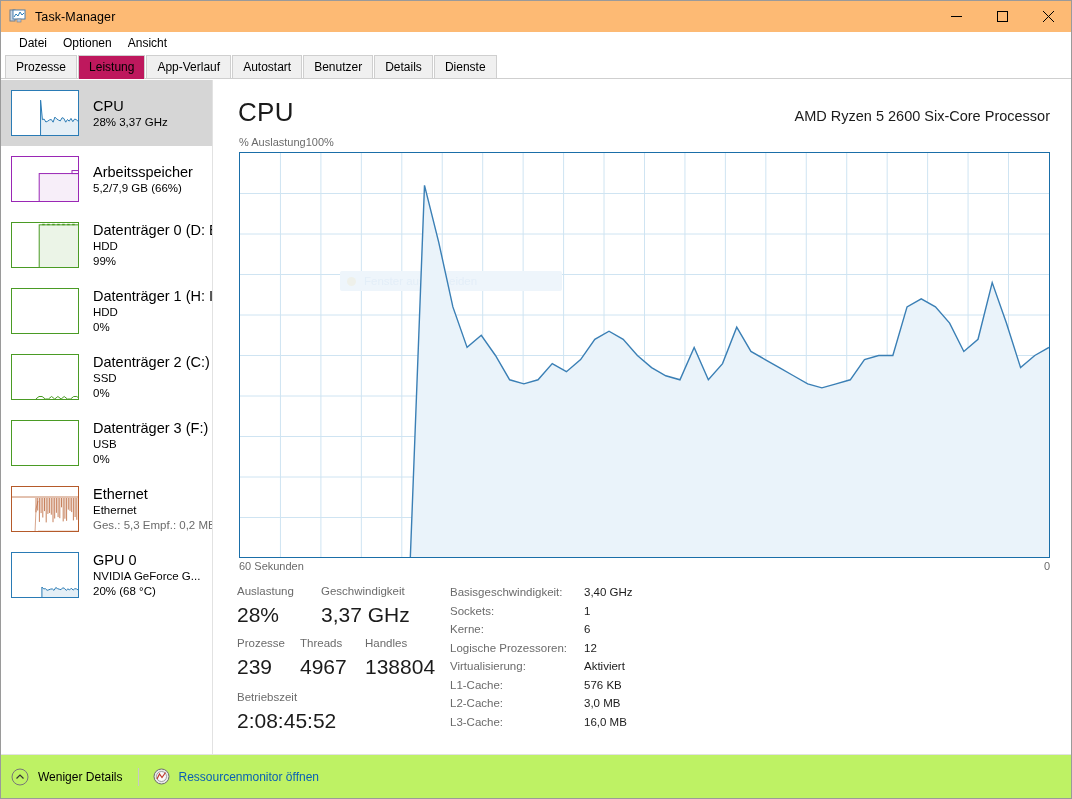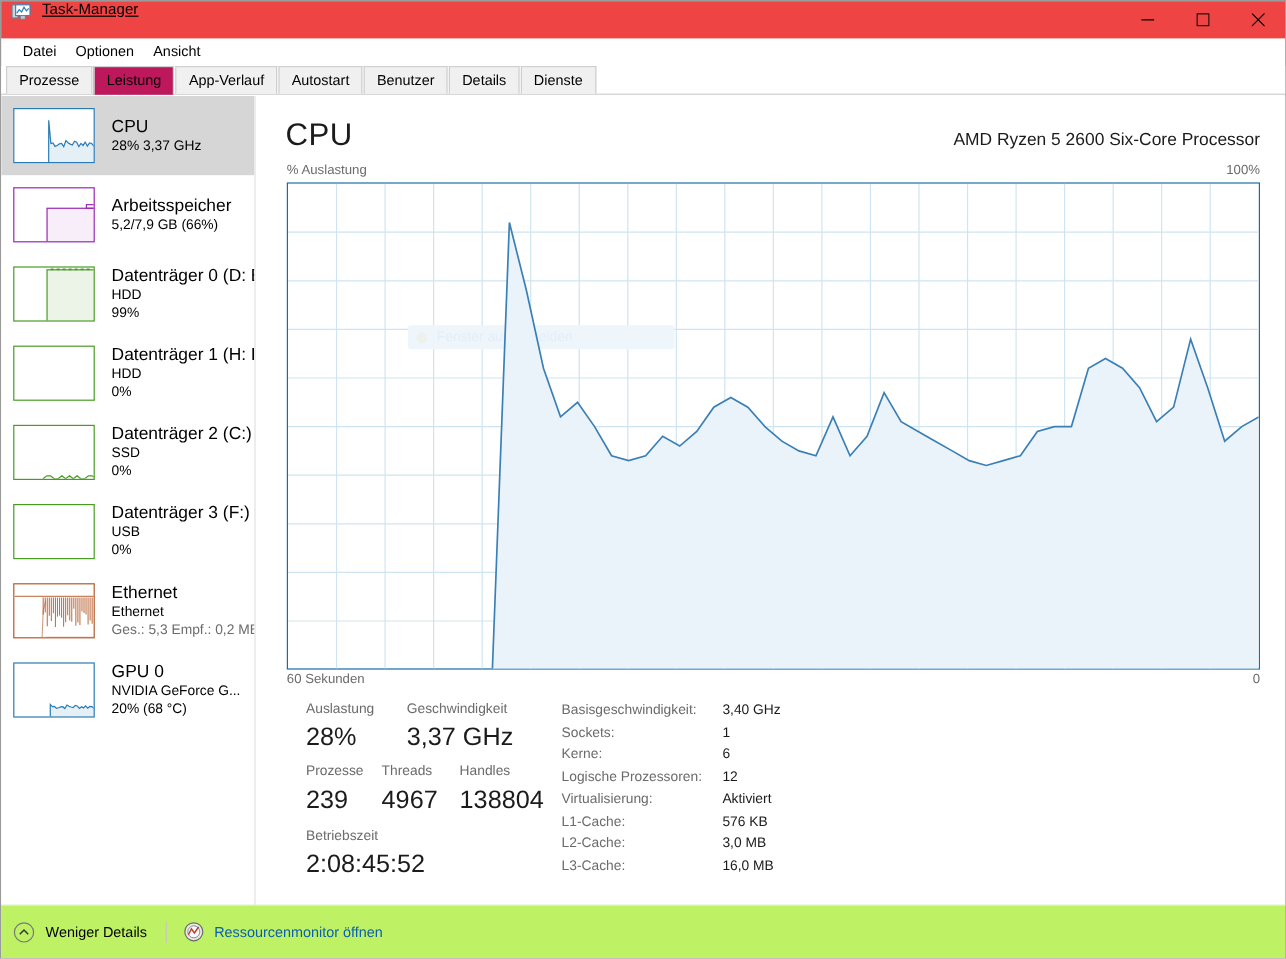--- a/index.html
+++ b/index.html
@@ -13,22 +13,22 @@
   #app {
     position: relative;
     width: 1072px; height: 799px;
     background: #ffffff;
     border: 1px solid #9a9a9a;
   }
 
   
   .titlebar {
     position: absolute; left: 0; top: 0; width: 1070px; height: 31px;
-    background: #ef4444;
-    display: flex; align-items: flex-start; text-decoration: underline;
+    background: #fdba74;
+    display: flex; align-items: center;
   }
   .title-icon {
     margin-left: 7px; width: 18px; height: 18px;
     display: flex; align-items: center; justify-content: center;
   }
   .title-text {
     margin-left: 9px; font-size: 12.5px; color: #000000;
     letter-spacing: .1px;
   }
   .wincontrols { position: absolute; right: 0; top: 0; display: flex; height: 31px; }
@@ -110,21 +110,21 @@
   }
   .cpu-head {
     position: absolute; left: 24px; top: 17px; width: 812px;
     display: flex; align-items: baseline; justify-content: space-between;
   }
   .cpu-title { font-size: 26px; color: #1b1b1b; letter-spacing: .3px; }
   .cpu-model { font-size: 14.5px; color: #1b1b1b; }
 
   .axis-row {
     position: absolute; left: 25px; top: 56px; width: 811px;
-    display: flex; justify-content: space-between;
+    display: flex; justify-content: flex-start;
   }
   .axis-lbl { font-size: 11px; color: #6b6b6b; }
 
   .chart-wrap {
     position: absolute; left: 25px; top: 72px;
     width: 811px; height: 406px;
     border: 1px solid #1a6ea8;
     background: #ffffff;
     overflow: hidden;
   }
@@ -142,21 +142,21 @@
     background: #eef0ea; margin: 0 8px 0 7px; flex: none;
   }
   .chart-svg { position: absolute; inset: 0; }
 
   .foot-row {
     position: absolute; left: 25px; top: 480px; width: 811px;
     display: flex; justify-content: space-between; align-items: flex-end;
   }
 
   
-  .stats { position: absolute; left: 41px; top: 503px; width: 812px; display: flex; }
+  .stats { position: absolute; left: 23px; top: 503px; width: 812px; display: flex; }
   .stats-left { width: 205px; flex: none; }
   .srow { display: flex; }
   .scell { }
   .slabel { font-size: 11.5px; color: #6b6b6b; line-height: 17px; }
   .svalue { font-size: 21px; color: #1b1b1b; line-height: 29px; }
 
   .stats-right { margin-left: 8px; flex: 1; }
   .drow { display: flex; line-height: 18.5px; }
   .dlabel { font-size: 11.5px; color: #6b6b6b; width: 134px; flex: none; }
   .dvalue { font-size: 11.5px; color: #1b1b1b; }

